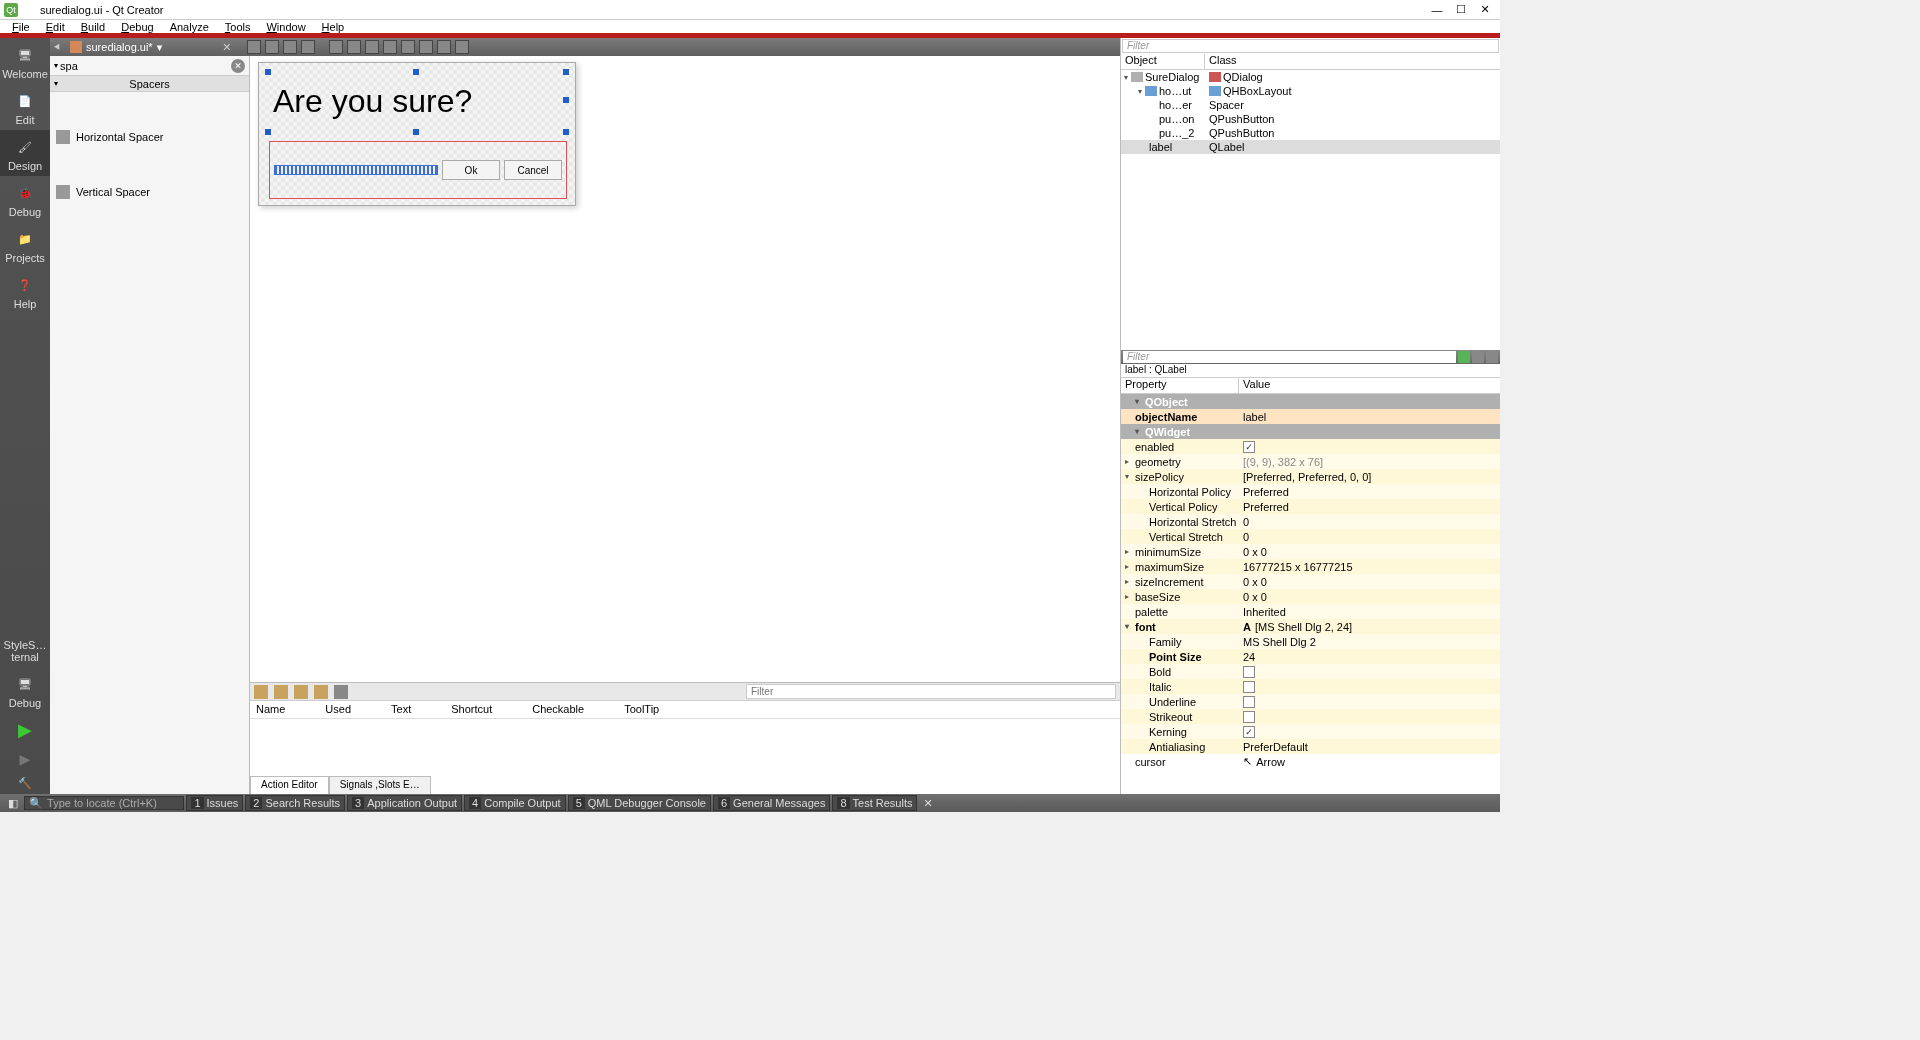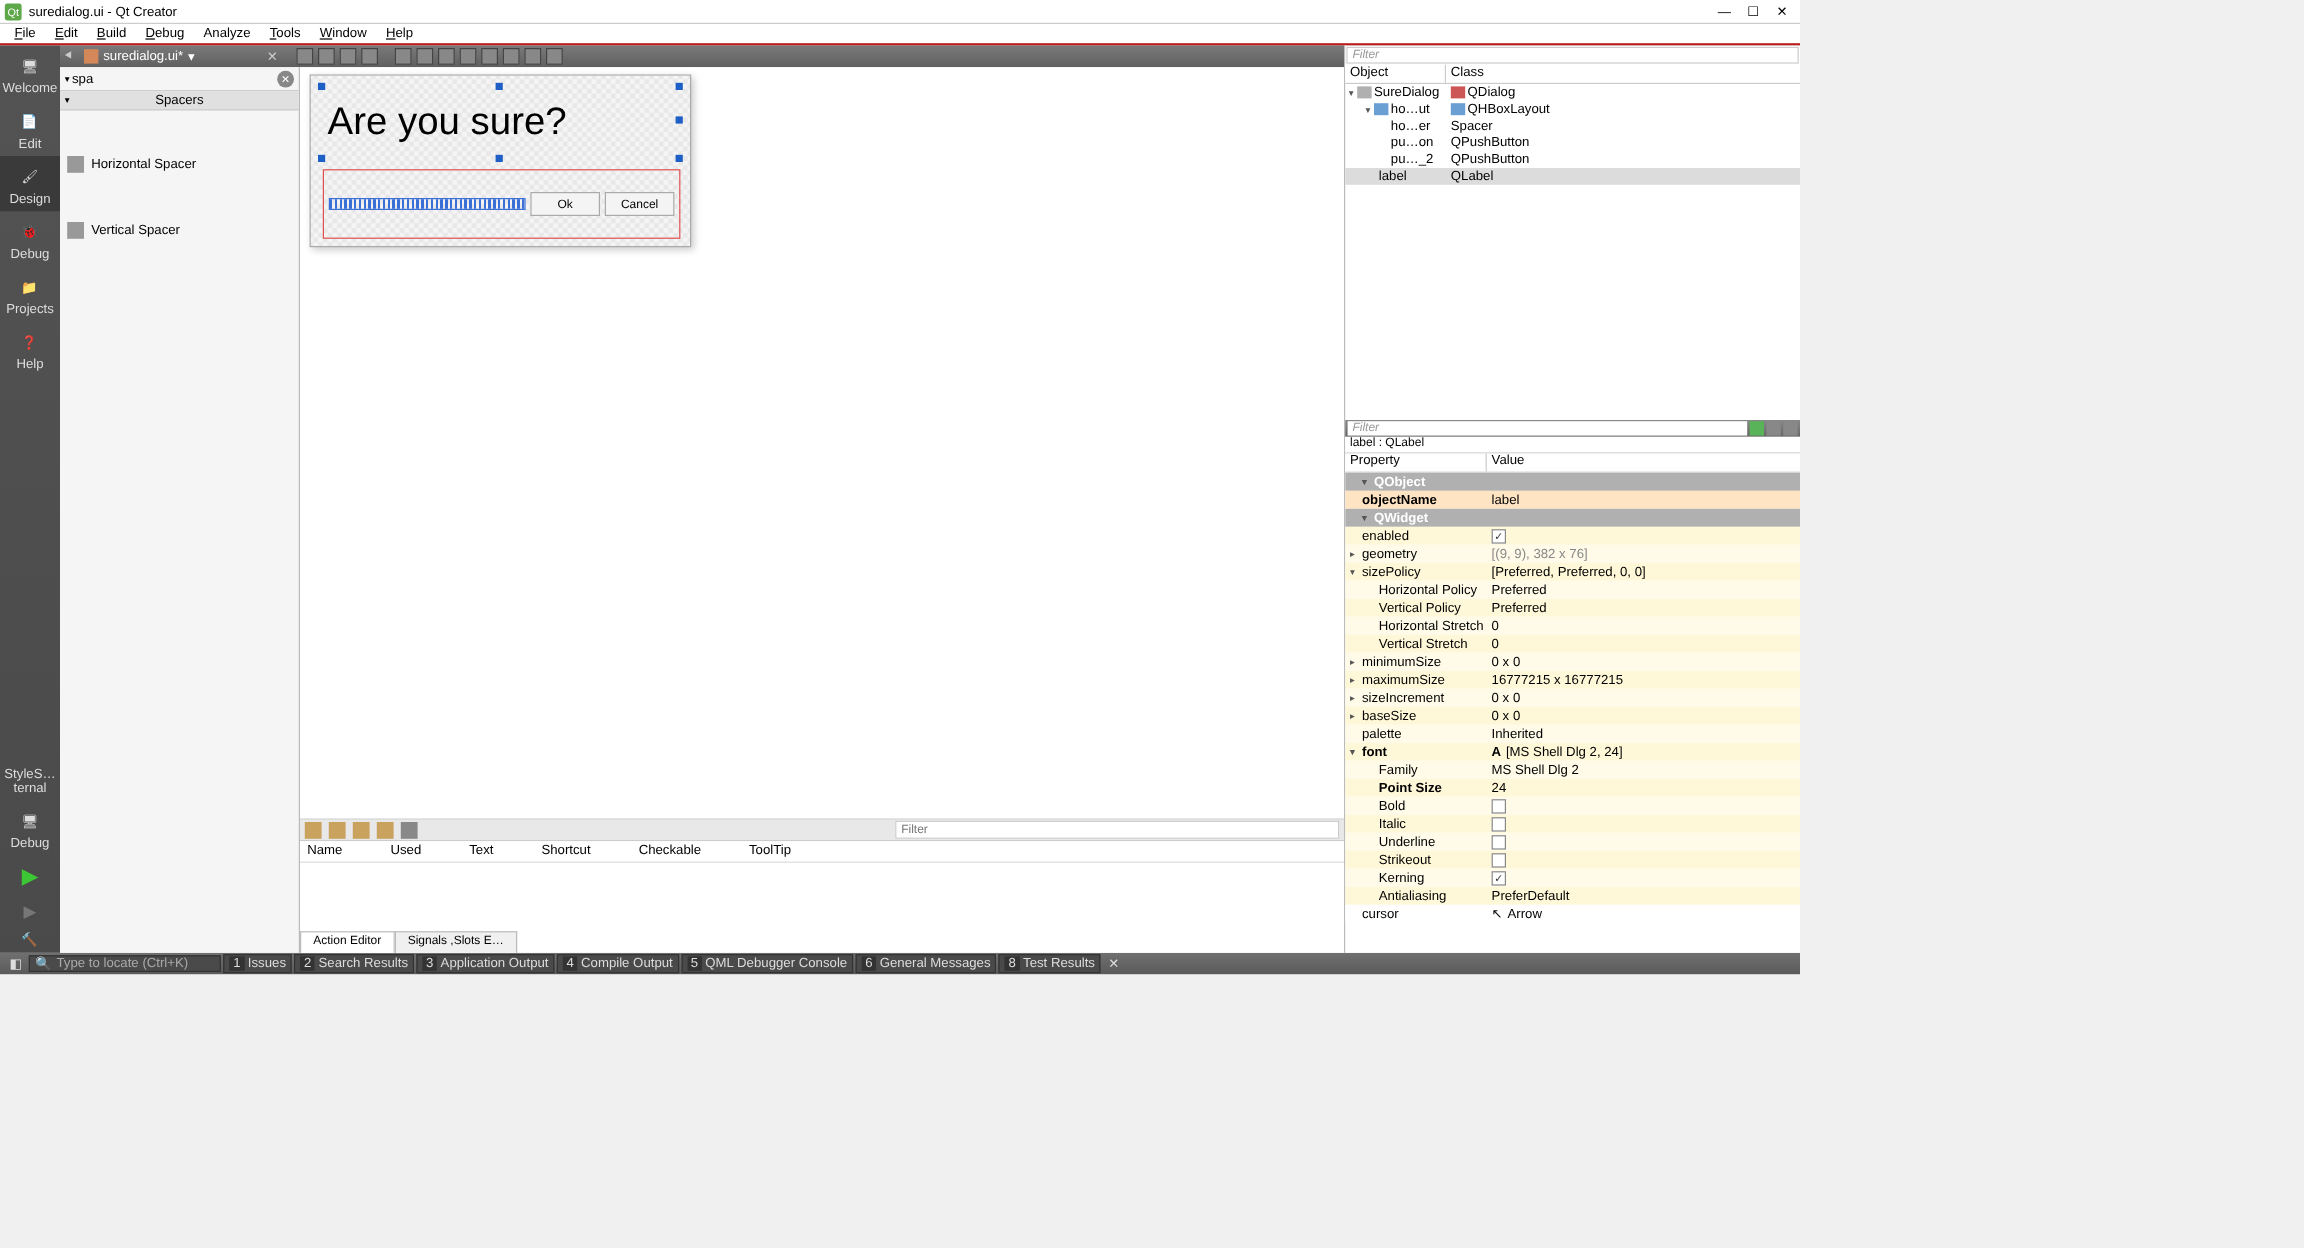--- a/index.html
+++ b/index.html
@@ -1,25 +1,25 @@
 <!DOCTYPE html>
 <html><head>
 <meta charset="utf-8">
 <style>
 * { box-sizing: border-box; margin: 0; padding: 0; font-family: "Segoe UI", Tahoma, sans-serif; font-size: 11px; }
 html, body { width: 1500px; height: 812px; overflow: hidden; background: #f0f0f0; }
 
 
 .title-bar { height: 20px; background: #fff; display: flex; align-items: center; padding: 0 4px; border-bottom: 1px solid #ccc; }
-.title-bar .logo { width: 14px; height: 14px; background: #5fa84a; color: #fff; font-size: 9px; display: flex; align-items: center; justify-content: center; border-radius: 2px; margin-right: 6px; }
+.title-bar .logo { width: 14px; height: 14px; background: #5fa84a; color: #fff; font-size: 9px; display: flex; align-items: center; justify-content: center; border-radius: 2px; margin-right: 22px; }
 .title-bar .title-text { flex: 1; color: #000; }
 .title-bar .win-btn { width: 22px; height: 18px; display: flex; align-items: center; justify-content: center; color: #000; margin-left: 2px; }
 
 
-.menu-bar { height: 18px; background: #fff; display: flex; align-items: center; padding: 0 4px; border-bottom: 2px solid #b91c1c; }
+.menu-bar { height: 18px; background: #fff; display: flex; align-items: center; padding: 0 4px; border-bottom: 5px solid #b91c1c; }
 .menu-item { padding: 2px 8px; color: #000; }
 .menu-item u { text-decoration: underline; }
 
 
 .main-area { display: flex; height: calc(100% - 20px - 18px - 18px); }
 
 
 .sidebar-left { width: 50px; background: linear-gradient(to bottom, #535353, #4a4a4a); display: flex; flex-direction: column; align-items: center; }
 .sb-item { width: 100%; padding: 6px 0 4px 0; text-align: center; color: #ddd; font-size: 9px; cursor: pointer; }
 .sb-item .icon { width: 22px; height: 22px; margin: 0 auto 2px auto; display: flex; align-items: center; justify-content: center; }

